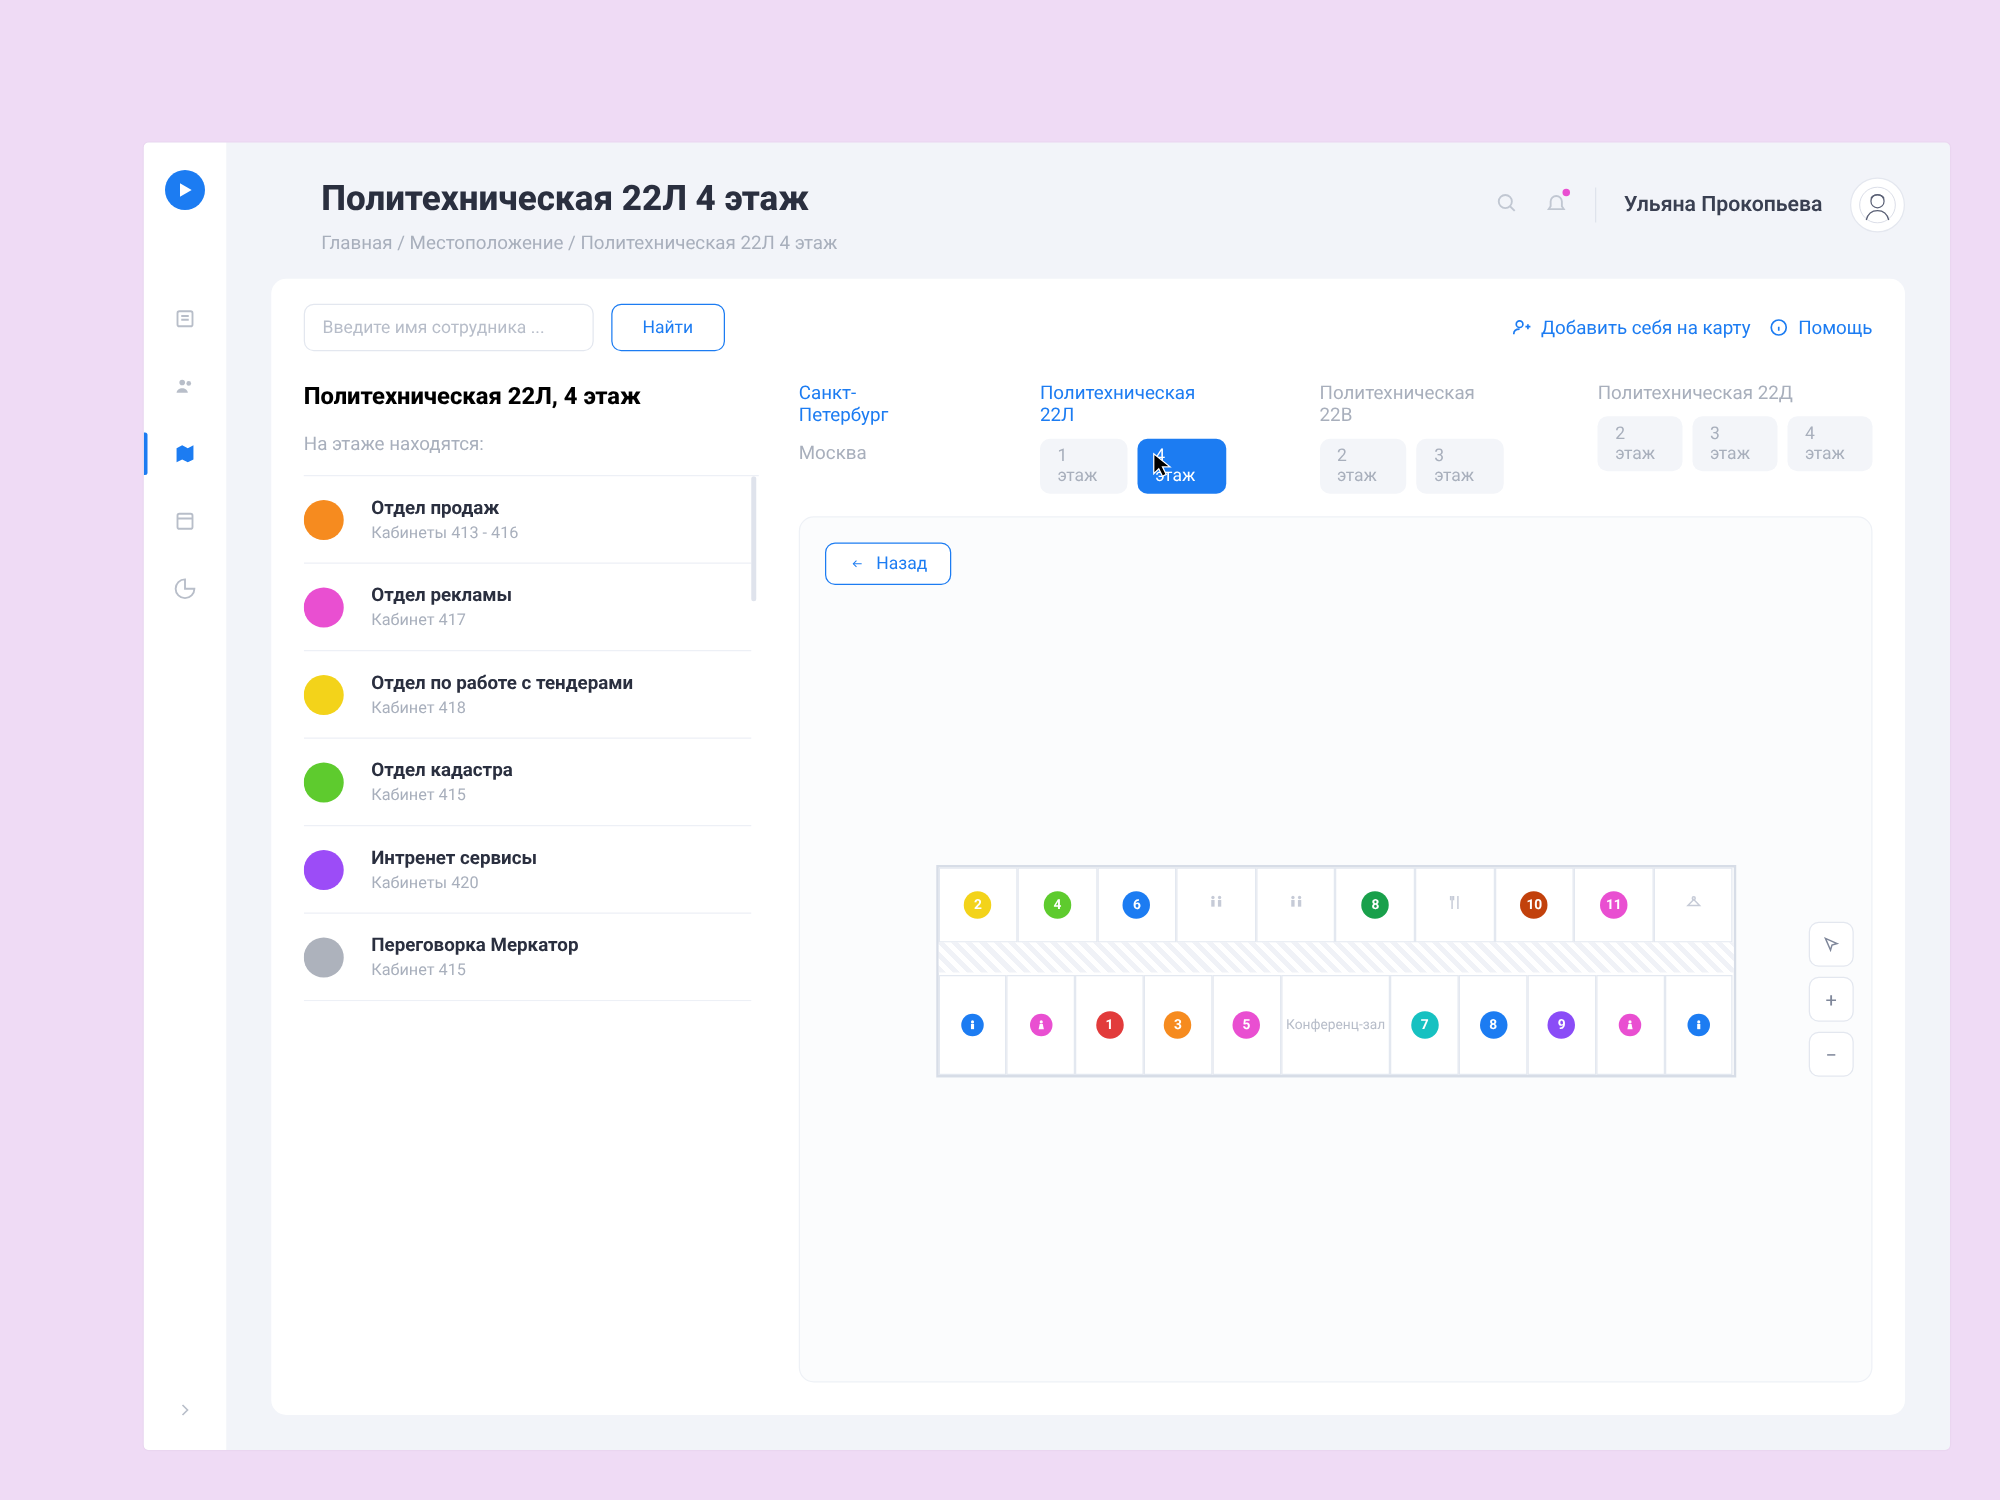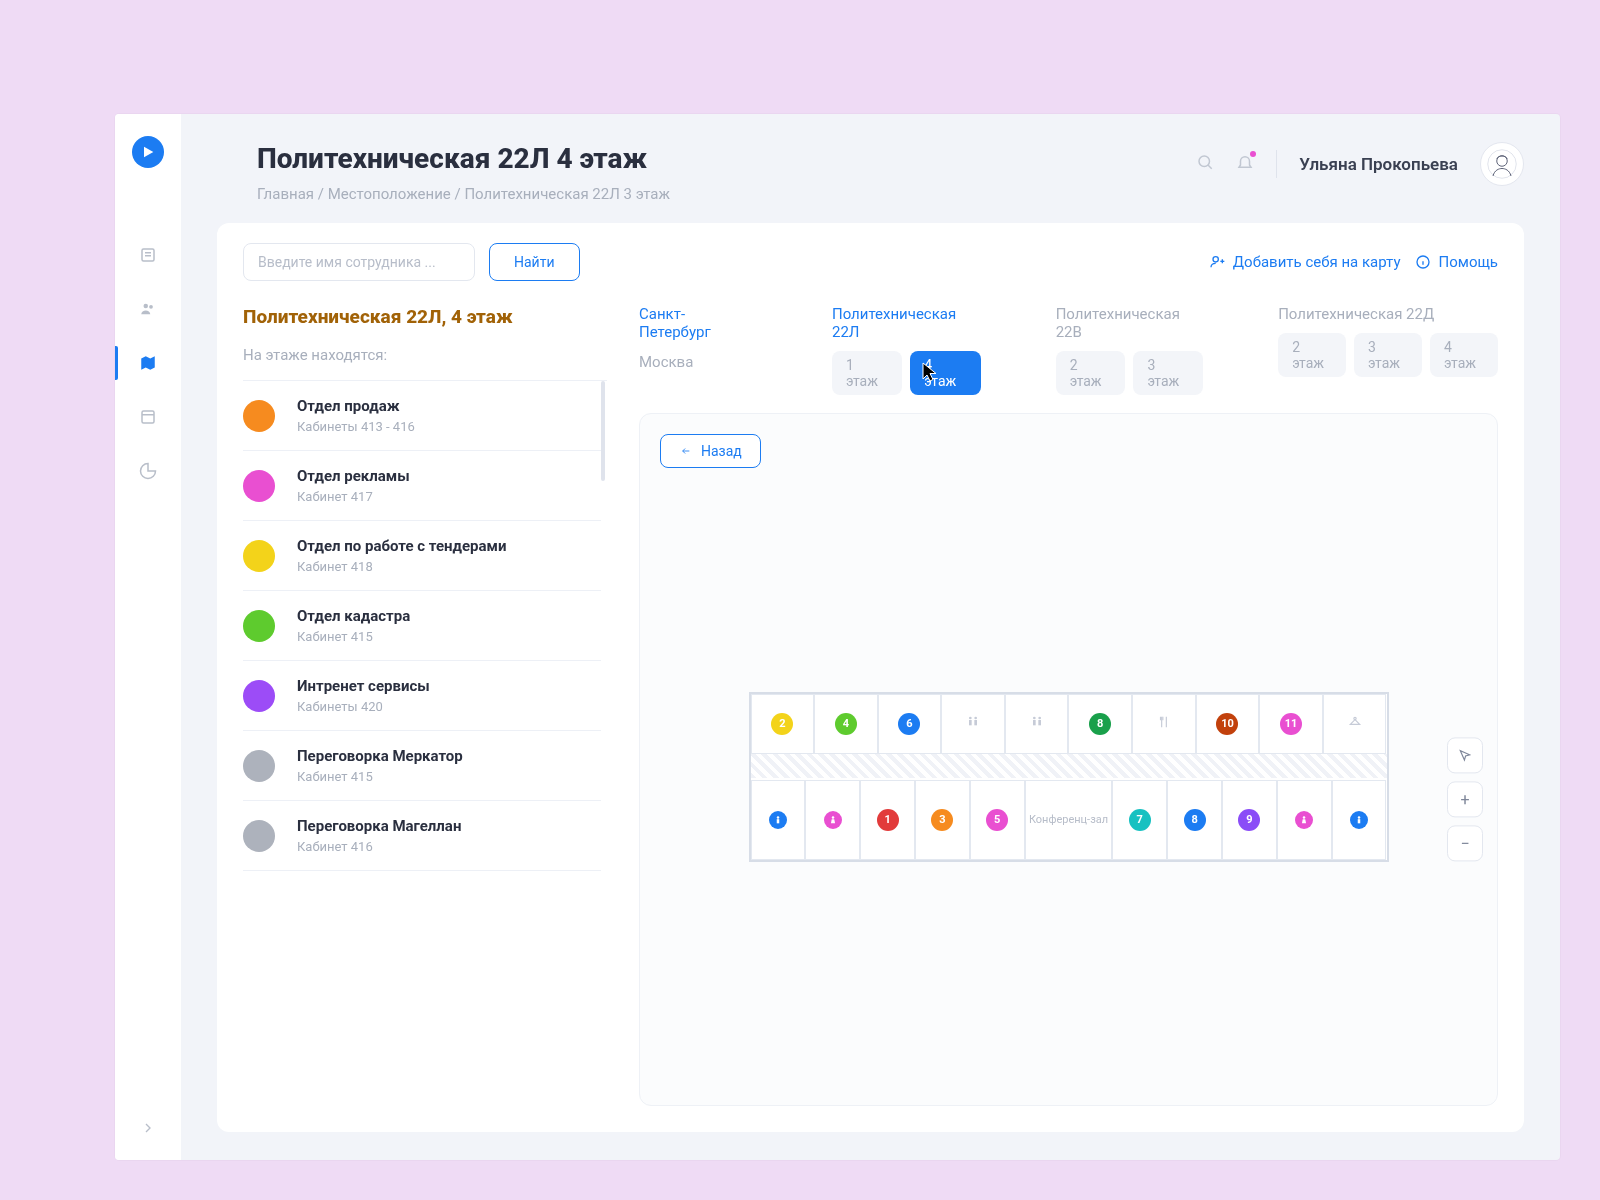--- a/index.html
+++ b/index.html
@@ -22,21 +22,21 @@
 .avatar { width:44px; height:44px; border-radius:50%; border:1px solid #e4e7ef; display:flex; align-items:center; justify-content:center; background:#fff; }
 .card { margin-top:20px; background:#fff; border-radius:12px; flex:1; display:flex; flex-direction:column; overflow:hidden; }
 .toolbar { padding:20px 26px; display:flex; align-items:center; gap:14px; }
 .search-input { width:232px; padding:10px 14px; border:1px solid #e3e7ef; border-radius:8px; font-size:14px; color:#7b8294; }
 .search-input::placeholder { color:#b7bdc9; }
 .find-btn { padding:10px 24px; border:1px solid #1c7cf2; color:#1c7cf2; background:#fff; border-radius:8px; font-size:14px; cursor:pointer; }
 .toolbar-spacer { flex:1; }
 .link-action { display:flex; align-items:center; gap:8px; color:#1c7cf2; font-size:15px; cursor:pointer; }
 .content-row { display:flex; flex:1; overflow:hidden; }
 .left-panel { width:390px; padding: 4px 0 10px 26px; display:flex; flex-direction:column; }
-.panel-title { font-size:19px; font-weight:800; color:#a16207; }
+.panel-title { font-size:19px; font-weight:800; color:#000000; }
 .panel-sub { margin-top:18px; color:#a8afbc; font-size:15px; }
 .dept-list { margin-top:16px; border-top:1px solid #edf0f6; overflow-y:auto; padding-right:6px; }
 .dept-item { display:flex; align-items:center; gap:22px; padding:16px 0; border-bottom:1px solid #edf0f6; }
 .dept-dot { width:32px; height:32px; border-radius:50%; }
 .dept-name { font-size:15px; font-weight:700; color:#2a2f3f; }
 .dept-room { font-size:13px; color:#a8afbc; margin-top:4px; }
 .right-panel { flex:1; padding: 4px 26px 26px 32px; display:flex; flex-direction:column; }
 .loc-row { display:flex; gap:40px; }
 .city-col { display:flex; flex-direction:column; gap:12px; font-size:15px; }
 .city-item { color:#a8afbc; cursor:pointer; }
@@ -105,21 +105,21 @@
       <svg width="16" height="16" viewBox="0 0 24 24" fill="none" stroke="currentColor" stroke-width="2">
           <polyline points="9 6 15 12 9 18"></polyline>
         </svg>
     </div>
   </div>
 
   <div class="main">
     <div class="header">
       <div class="header-left">
         <h1>Политехническая 22Л 4 этаж</h1>
-        <div class="breadcrumbs">Главная / Местоположение / Политехническая 22Л 3 этаж</div>
+        <div class="breadcrumbs">Главная / Местоположение / Политехническая 22Л 4 этаж</div>
       </div>
       <div class="header-right">
         <span class="icon-btn">
           <svg width="18" height="18" viewBox="0 0 24 24" fill="none" stroke="currentColor" stroke-width="2">
               <circle cx="11" cy="11" r="7"></circle>
               <line x1="21" y1="21" x2="16" y2="16"></line>
             </svg>
         </span>
         <span class="icon-btn" style="position:relative">
           <svg width="18" height="18" viewBox="0 0 24 24" fill="none" stroke="currentColor" stroke-width="2">
@@ -206,27 +206,20 @@
     <div class="dept-room">Кабинеты 420</div>
                 </div>
               </div>
               <div class="dept-item">
                 <span class="dept-dot" style="background:#adb2bc"></span>
     <div>
                   <div class="dept-name">Переговорка Меркатор</div>
     <div class="dept-room">Кабинет 415</div>
                 </div>
               </div>
-              <div class="dept-item">
-                <span class="dept-dot" style="background:#adb2bc"></span>
-    <div>
-                  <div class="dept-name">Переговорка Магеллан</div>
-    <div class="dept-room">Кабинет 416</div>
-                </div>
-              </div>
             </div>
         </div>
 
         <div class="right-panel">
           <div class="loc-row">
             <div class="city-col" id="city-col">
                 <span class="city-item active">Санкт-Петербург</span>
                 <span class="city-item">Москва</span>
               </div>
             <div class="bldg-row" id="bldg-row">

